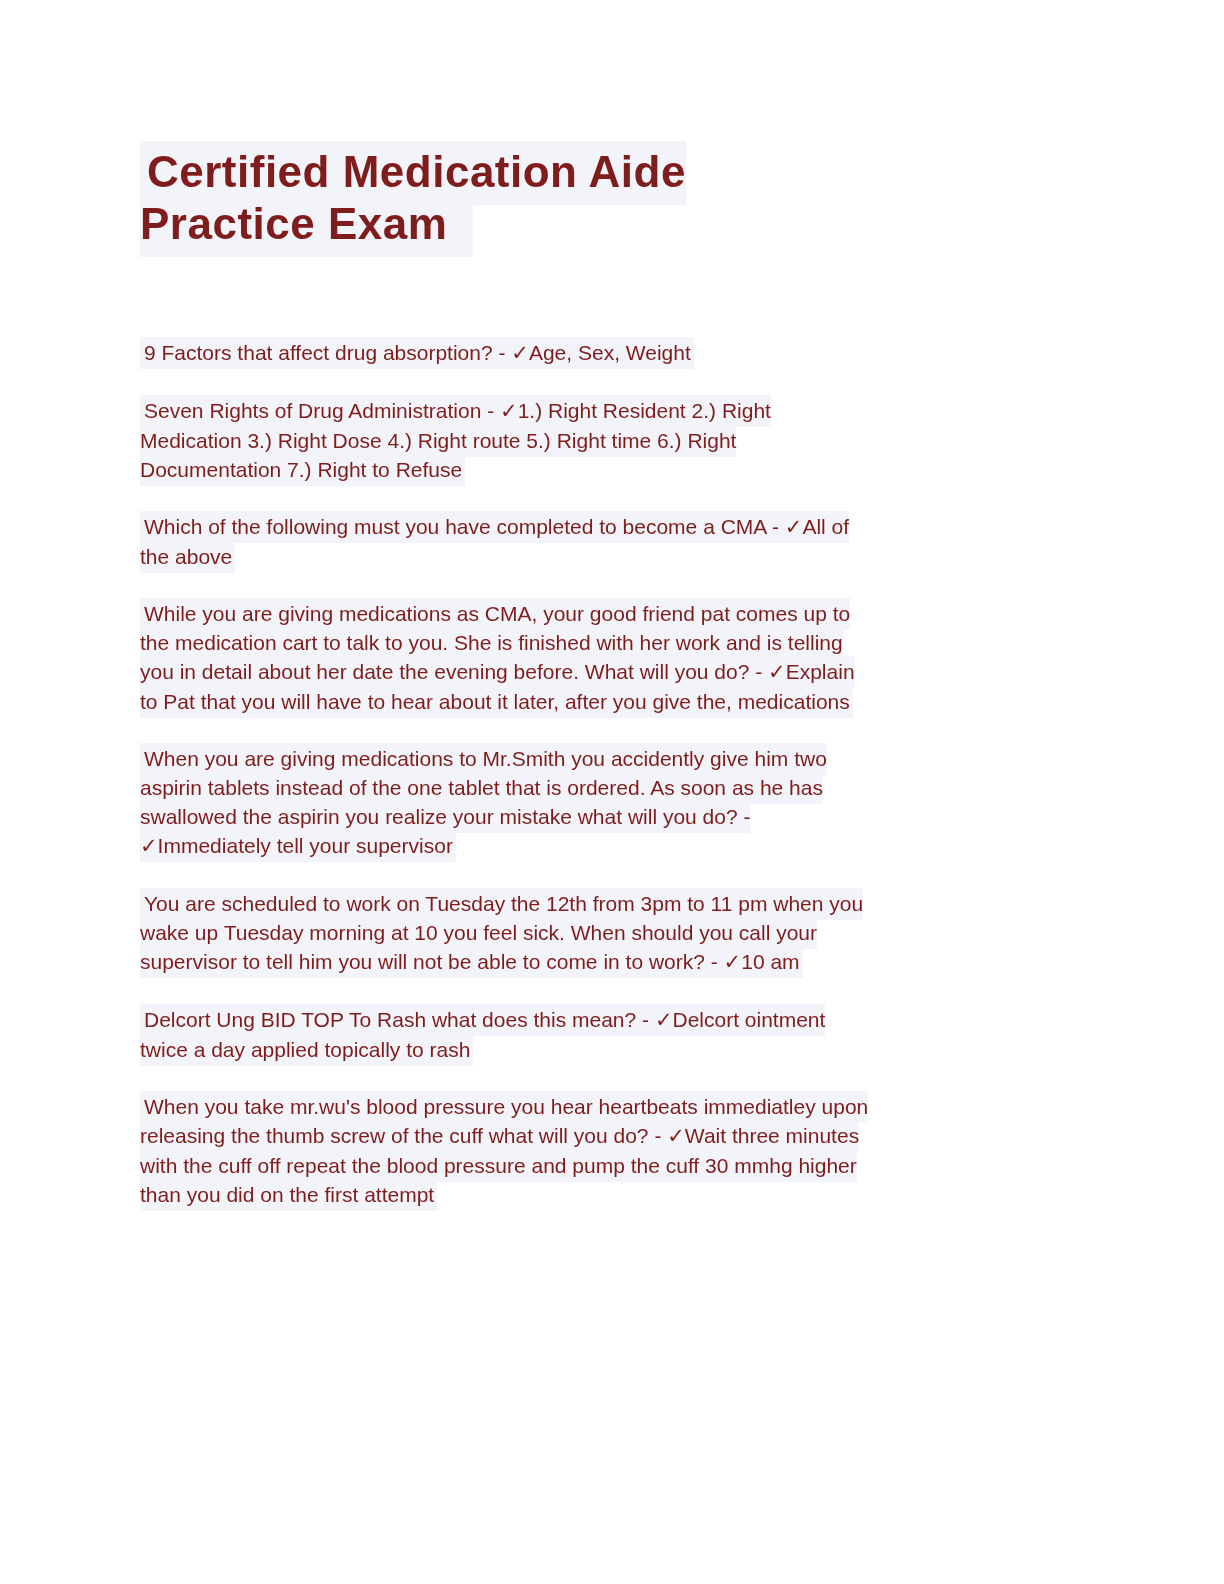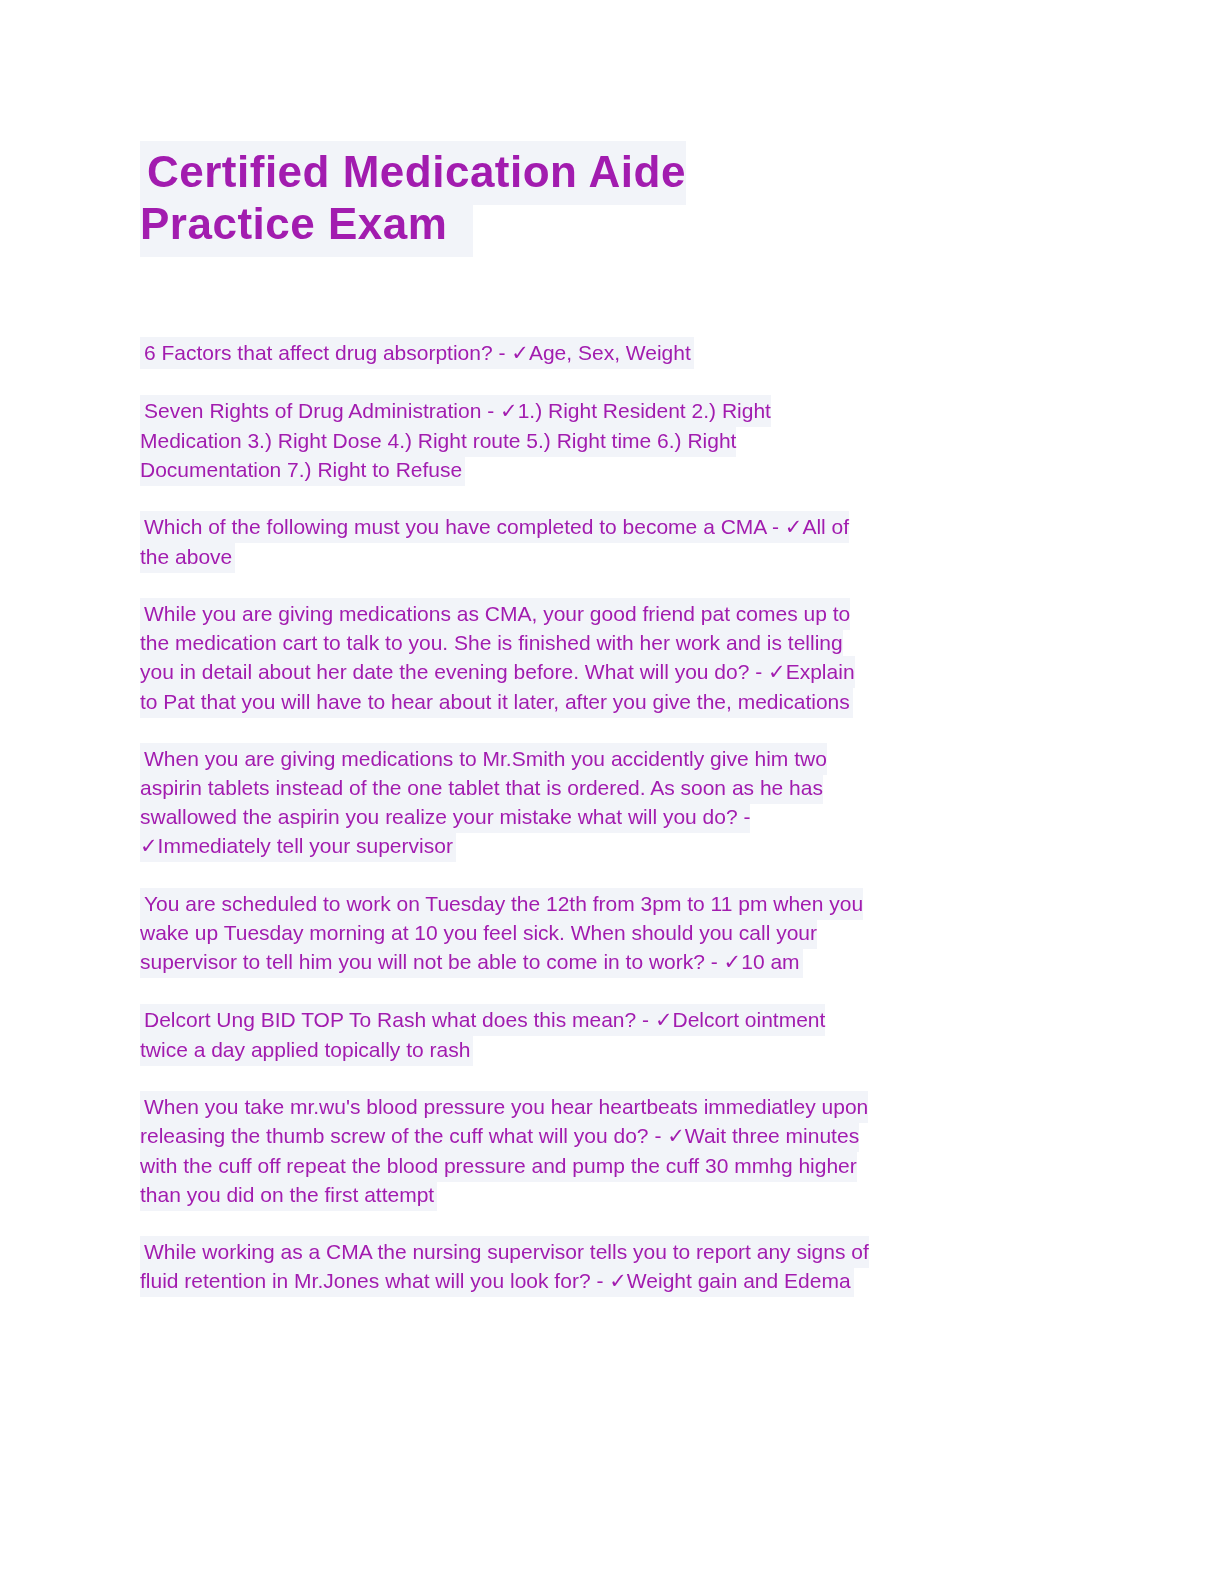--- a/index.html
+++ b/index.html
@@ -8,21 +8,21 @@
     background: #ffffff;
   }
   .page {
     position: relative;
     width: 1012px;
     height: 1584px;
     background: #ffffff;
     box-sizing: border-box;
     padding: 146px 140px 40px 140px;
     font-family: "Liberation Sans", "DejaVu Sans", sans-serif;
-    color: #a21caf;
+    color: #7f1d1d;
     overflow: hidden;
   }
   .doc-title {
     font-size: 44px;
     font-weight: bold;
     line-height: 1.18;
     margin: 0 0 88px 0;
     letter-spacing: 0.5px;
   }
   .doc-title .hl {
@@ -44,34 +44,33 @@
     font-weight: bold;
   }
 </style>
 </head>
 <body>
 
 <div class="page">
 
   <h1 class="doc-title"><span class="hl">Certified Medication Aide Practice Exam</span></h1>
 
-  <p class="qa"><span class="hl"><span>6 Factors that affect drug absorption?</span><span> - </span><span class="check">✓</span><span>Age, Sex, Weight</span></span></p>
+  <p class="qa"><span class="hl"><span>9 Factors that affect drug absorption?</span><span> - </span><span class="check">✓</span><span>Age, Sex, Weight</span></span></p>
 
   <p class="qa"><span class="hl"><span>Seven Rights of Drug Administration</span><span> - </span><span class="check">✓</span><span>1.) Right Resident 2.) Right Medication 3.) Right Dose 4.) Right route 5.) Right time 6.) Right Documentation 7.) Right to Refuse</span></span></p>
 
   <p class="qa"><span class="hl"><span>Which of the following must you have completed to become a CMA</span><span> - </span><span class="check">✓</span><span>All of the above</span></span></p>
 
   <p class="qa"><span class="hl"><span>While you are giving medications as CMA, your good friend pat comes up to the medication cart to talk to you. She is finished with her work and is telling you in detail about her date the evening before. What will you do?</span><span> - </span><span class="check">✓</span><span>Explain to Pat that you will have to hear about it later, after you give the, medications</span></span></p>
 
   <p class="qa"><span class="hl"><span>When you are giving medications to Mr.Smith you accidently give him two aspirin tablets instead of the one tablet that is ordered. As soon as he has swallowed the aspirin you realize your mistake what will you do?</span><span> - </span><span class="check">✓</span><span>Immediately tell your supervisor</span></span></p>
 
   <p class="qa"><span class="hl"><span>You are scheduled to work on Tuesday the 12th from 3pm to 11 pm when you wake up Tuesday morning at 10 you feel sick. When should you call your supervisor to tell him you will not be able to come in to work?</span><span> - </span><span class="check">✓</span><span>10 am</span></span></p>
 
 
 
   <p class="qa"><span class="hl"><span>Delcort Ung BID TOP To Rash what does this mean?</span><span> - </span><span class="check">✓</span><span>Delcort ointment twice a day applied topically to rash</span></span></p>
 
 
   <p class="qa"><span class="hl"><span>When you take mr.wu's blood pressure you hear heartbeats immediatley upon releasing the thumb screw of the cuff what will you do?</span><span> - </span><span class="check">✓</span><span>Wait three minutes with the cuff off repeat the blood pressure and pump the cuff 30 mmhg higher than you did on the first attempt</span></span></p>
 
-  <p class="qa"><span class="hl"><span>While working as a CMA the nursing supervisor tells you to report any signs of fluid retention in Mr.Jones what will you look for?</span><span> - </span><span class="check">✓</span><span>Weight gain and Edema</span></span></p>
 
 </div>
 
 </body></html>

